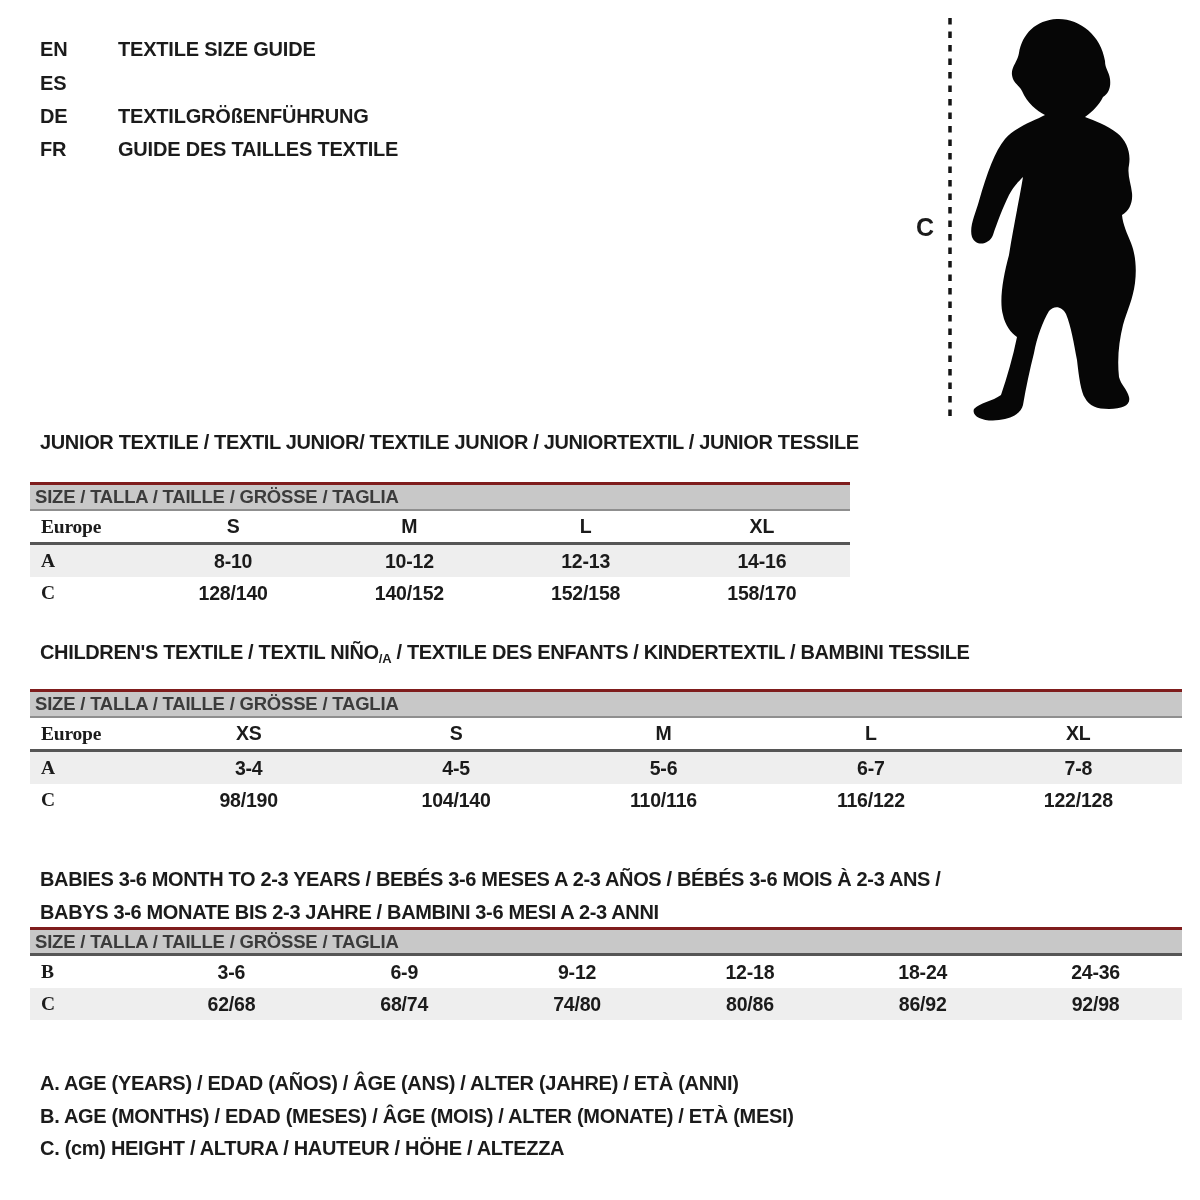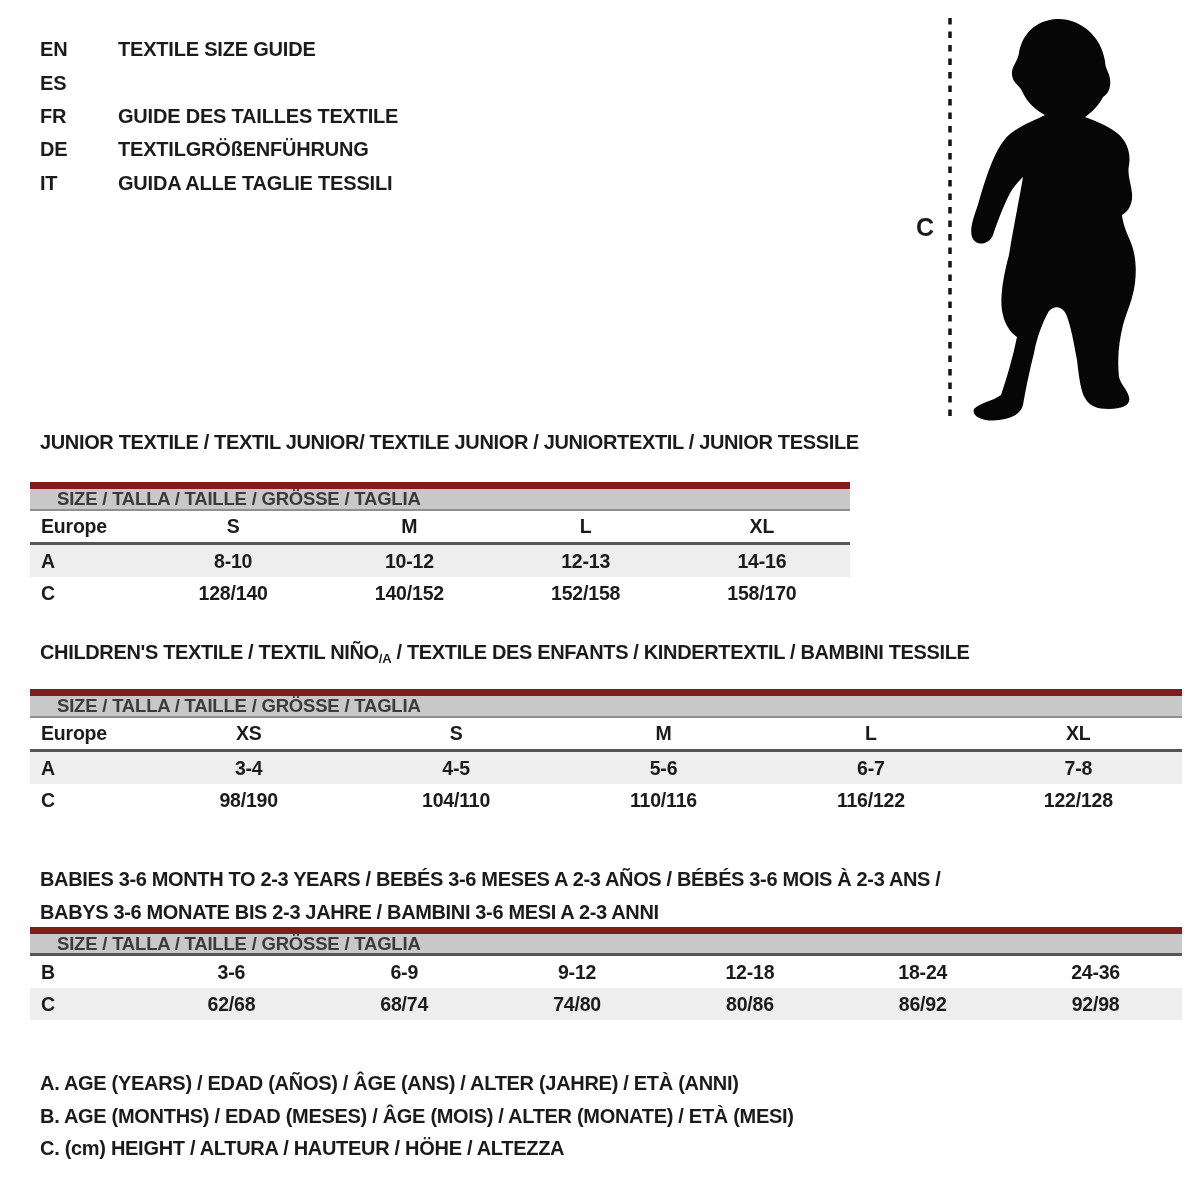--- a/index.html
+++ b/index.html
@@ -14,59 +14,55 @@
   
   .figure-svg{position:absolute;left:895px;top:8px;}
   .height-label{position:absolute;left:905px;top:213px;width:40px;text-align:center;font-size:25px;}
   
   .sec-title{position:absolute;left:40px;font-size:20px;letter-spacing:-0.35px;white-space:nowrap;}
   .sec-title .sub{font-size:13px;vertical-align:-4px;letter-spacing:-0.2px;}
   .two-line{line-height:33px;}
   
   .tbl{position:absolute;left:30px;box-sizing:border-box;}
   .band{
-    height:29px;background:#c8c8c8;border-top:7px solid #7f1d1d;border-bottom:2px solid #8f8f8f;
-    display:flex;align-items:center;padding-left:27px;font-size:18.5px;color:#3b3b3b;
+    height:29px;background:#c8c8c8;border-top:3px solid #7f1d1d;border-bottom:2px solid #8f8f8f;
+    display:flex;align-items:center;padding-left:5px;font-size:18.5px;color:#3b3b3b;
     letter-spacing:-0.2px;box-sizing:border-box;
   }
   .band.dark{border-bottom:3px solid #565656;}
   .trow{display:grid;align-items:center;box-sizing:border-box;font-size:19.5px;letter-spacing:-0.2px;}
   .cols4 .trow{grid-template-columns:115px repeat(4,1fr);}
   .cols5 .trow{grid-template-columns:115px repeat(5,1fr);}
   .cols6 .trow{grid-template-columns:115px repeat(6,1fr);}
   .trow.region{height:34px;border-bottom:3px solid #565656;}
   .trow.r{height:32px;}
   .trow.alt{background:#eeeeee;}
-  .trow .lab{padding-left:11px;text-align:left;}
+  .trow .lab{padding-left:11px;text-align:left;font-family:Liberation Serif, serif;}
   .trow .c{text-align:center;}
   
   .footnotes{position:absolute;left:40px;top:1067px;font-size:20px;line-height:32.5px;letter-spacing:-0.3px;white-space:nowrap;}
 </style>
 </head>
 <body>
 
 <div class="langs">
   <div class="lang-row">
     <span>EN</span>
     <span>TEXTILE SIZE GUIDE</span>
   </div>
   <div class="lang-row">
     <span>ES</span>
   </div>
   <div class="lang-row">
-    <span>FR</span>
-    <span>GUIDE DES TAILLES TEXTILE</span>
-  </div>
-  <div class="lang-row">
     <span>DE</span>
     <span>TEXTILGRÖßENFÜHRUNG</span>
   </div>
   <div class="lang-row">
-    <span>IT</span>
-    <span>GUIDA ALLE TAGLIE TESSILI</span>
+    <span>FR</span>
+    <span>GUIDE DES TAILLES TEXTILE</span>
   </div>
 </div>
 
 <svg class="figure-svg" width="300" height="418" viewBox="0 0 300 418">
   <line x1="55" y1="10" x2="55" y2="408" stroke="#141414" stroke-width="3.5" stroke-dasharray="6.5 7"></line>
   <g transform="translate(65,6)">
     <path fill="#060606" d="M97,5
       C76,6 62,20 59,39 C57,49 51,53 52,61 C53,69 59,71 62,77
       C67,89 77,97 85,101 C74,107 55,113 45,125 C35,137 27,159 19,187
       C15,201 9,213 12,223 C16,233 29,231 33,221 C37,209 43,193 49,181
@@ -131,21 +127,21 @@
     <div class="lab">A</div>
     <div class="c">3-4</div>
     <div class="c">4-5</div>
     <div class="c">5-6</div>
     <div class="c">6-7</div>
     <div class="c">7-8</div>
   </div>
   <div class="trow r">
     <div class="lab">C</div>
     <div class="c">98/190</div>
-    <div class="c">104/110</div>
+    <div class="c">104/140</div>
     <div class="c">110/116</div>
     <div class="c">116/122</div>
     <div class="c">122/128</div>
   </div>
 </div>
 
 <div class="sec-title two-line" style="top:863px;">
   <div>BABIES 3-6 MONTH TO 2-3 YEARS / BEBÉS 3-6 MESES A 2-3 AÑOS / BÉBÉS 3-6 MOIS À 2-3 ANS /</div>
   <div>BABYS 3-6 MONATE BIS 2-3 JAHRE / BAMBINI 3-6 MESI A 2-3 ANNI</div>
 </div>

